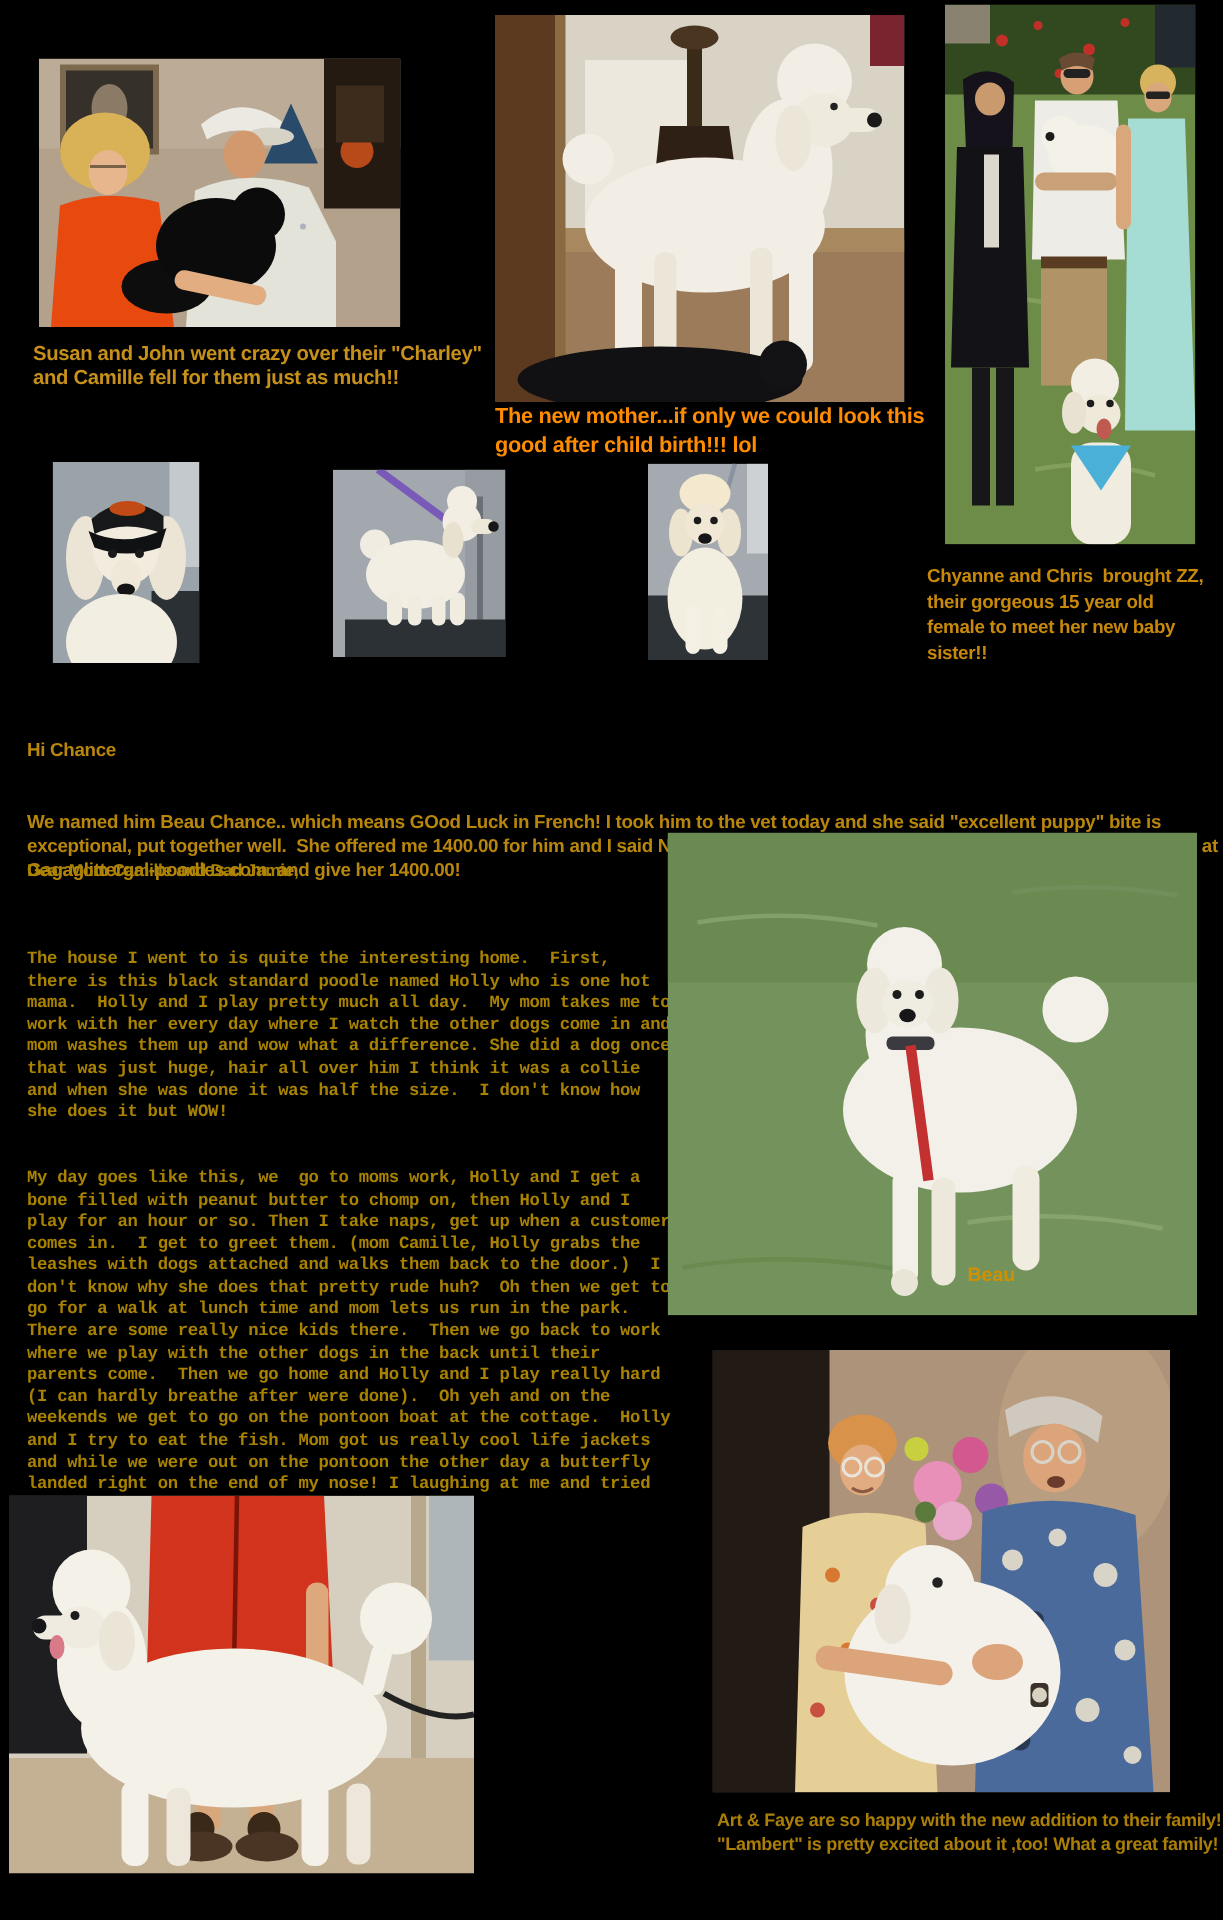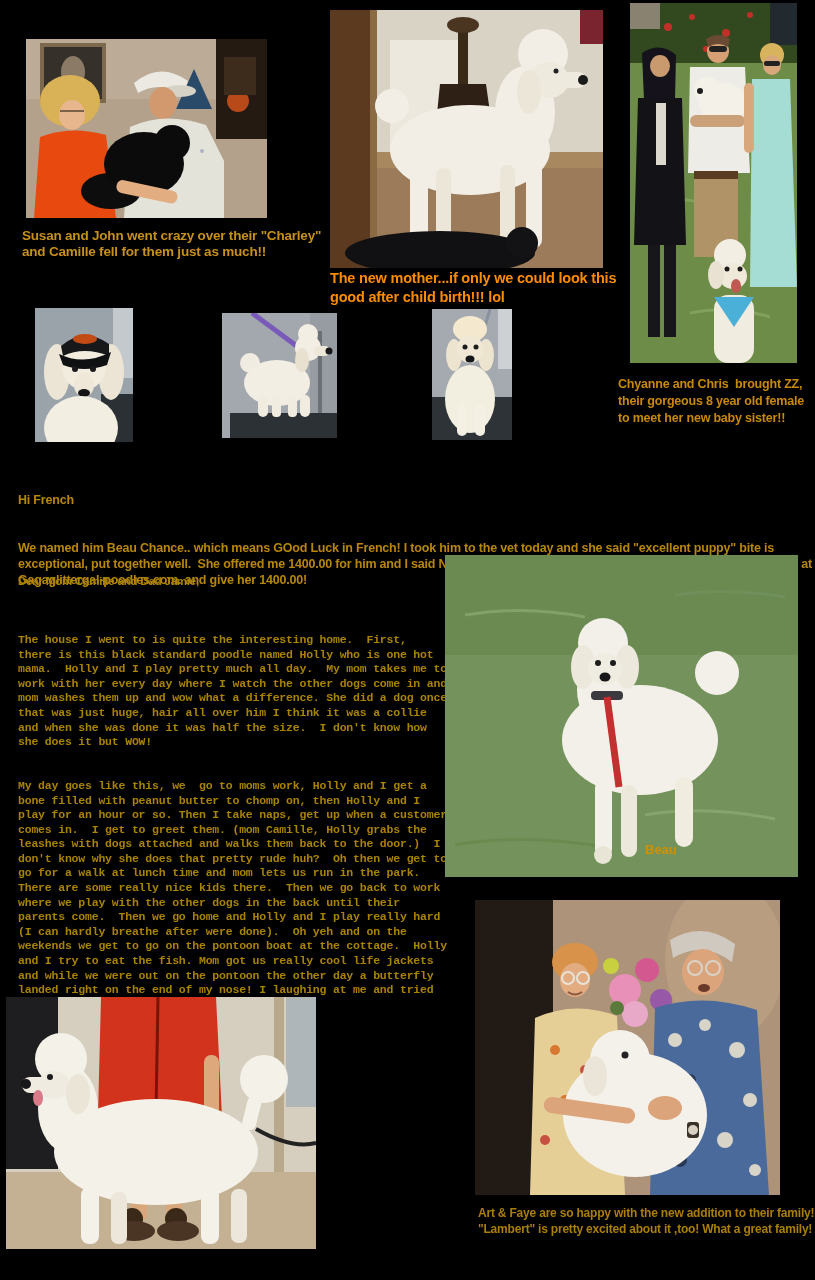--- a/index.html
+++ b/index.html
@@ -123,21 +123,21 @@
       <circle cx="100" cy="252" r="16" fill="#f2eee4"></circle>
       <ellipse cx="103" cy="273" rx="14" ry="13" fill="#efe9da"></ellipse>
       <ellipse cx="86" cy="272" rx="8" ry="14" fill="#e9e2d2"></ellipse>
       <ellipse cx="106" cy="283" rx="5" ry="7" fill="#c05a50"></ellipse>
       <circle cx="97" cy="266" r="2.5" fill="#1c1c1c"></circle>
         <circle cx="110" cy="266" r="2.5" fill="#1c1c1c"></circle>
       <rect x="84" y="292" width="40" height="68" rx="14" fill="#f0ece0"></rect>
       <path d="M84 294 L124 294 L104 324 Z" fill="#4ab0d8"></path>
     </svg>
   </div>
-  <div class="txt cap-chyanne">Chyanne and Chris  brought ZZ, their gorgeous 8 year old female to meet her new baby sister!!</div>
+  <div class="txt cap-chyanne">Chyanne and Chris  brought ZZ, their gorgeous 15 year old female to meet her new baby sister!!</div>
 
   <div class="photo" style="left:35px;top:308px;width:98px;height:134px;">
     <svg width="98" height="134" viewBox="0 0 98 134">
       <rect width="98" height="134" fill="#9aa2aa"></rect>
       <rect x="78" y="0" width="20" height="70" fill="#c4c9ce"></rect>
       <rect x="66" y="86" width="32" height="48" fill="#2b3034"></rect>
       <ellipse cx="22" cy="64" rx="13" ry="28" fill="#ece5d6"></ellipse>
       <ellipse cx="76" cy="64" rx="13" ry="28" fill="#ece5d6"></ellipse>
       <ellipse cx="49" cy="58" rx="22" ry="24" fill="#f2ecdf"></ellipse>
       <path d="M26 38 Q49 18 74 36 L74 48 Q49 38 28 48 Z" fill="#17181a"></path>
@@ -185,21 +185,21 @@
       <circle cx="33" cy="38" r="2.5" fill="#1c1c1c"></circle>
         <circle cx="44" cy="38" r="2.5" fill="#1c1c1c"></circle>
       <ellipse cx="38" cy="50" rx="4.5" ry="3.5" fill="#15161a"></ellipse>
       <ellipse cx="38" cy="90" rx="25" ry="34" fill="#f2eee0"></ellipse>
       <rect x="25" y="95" width="10" height="32" rx="5" fill="#f4f0e4"></rect>
       <rect x="43" y="95" width="10" height="32" rx="5" fill="#f4f0e4"></rect>
     </svg>
   </div>
 
   <div class="txt blk-hicamille">
-    <div>Hi French</div>
+    <div>Hi Chance</div>
     <div>We named him Beau Chance.. which means GOod Luck in French! I took him to the vet today and she said "excellent puppy" bite is exceptional, put together well.  She offered me 1400.00 for him and I said NO WAY!!!!!!!!!! We love him to much!  I told her to get her own at Gagaglittergal-poodles.com. and give her 1400.00!</div>
   </div>
 
   <div class="txt blk-letter">
     <div class="salutation">Dear Mom Camille and Dad Jamie,</div>
     <p>The house I went to is quite the interesting home.  First,  there is this black standard poodle named Holly who is one hot mama.  Holly and I play pretty much all day.  My mom takes me to work with her every day where I watch the other dogs come in and mom washes them up and wow what a difference. She did a dog once that was just huge, hair all over him I think it was a collie and when she was done it was half the size.  I don't know how she does it but WOW!</p>
     <p>My day goes like this, we  go to moms work, Holly and I get a bone filled with peanut butter to chomp on, then Holly and I play for an hour or so. Then I take naps, get up when a customer comes in.  I get to greet them. (mom Camille, Holly grabs the leashes with dogs attached and walks them back to the door.)  I don't know why she does that pretty rude huh?  Oh then we get to go for a walk at lunch time and mom lets us run in the park.  There are some really nice kids there.  Then we go back to work where we play with the other dogs in the back until their parents come.  Then we go home and Holly and I play really hard (I can hardly breathe after were done).  Oh yeh and on the weekends we get to go on the pontoon boat at the cottage.  Holly and I try to eat the fish. Mom got us really cool life jackets and while we were out on the pontoon the other day a butterfly landed right on the end of my nose! I laughing at me and tried to get a picture but it flew off.</p>
     <div>Bye for now,</div>
     <div>Beau</div>
   </div>

